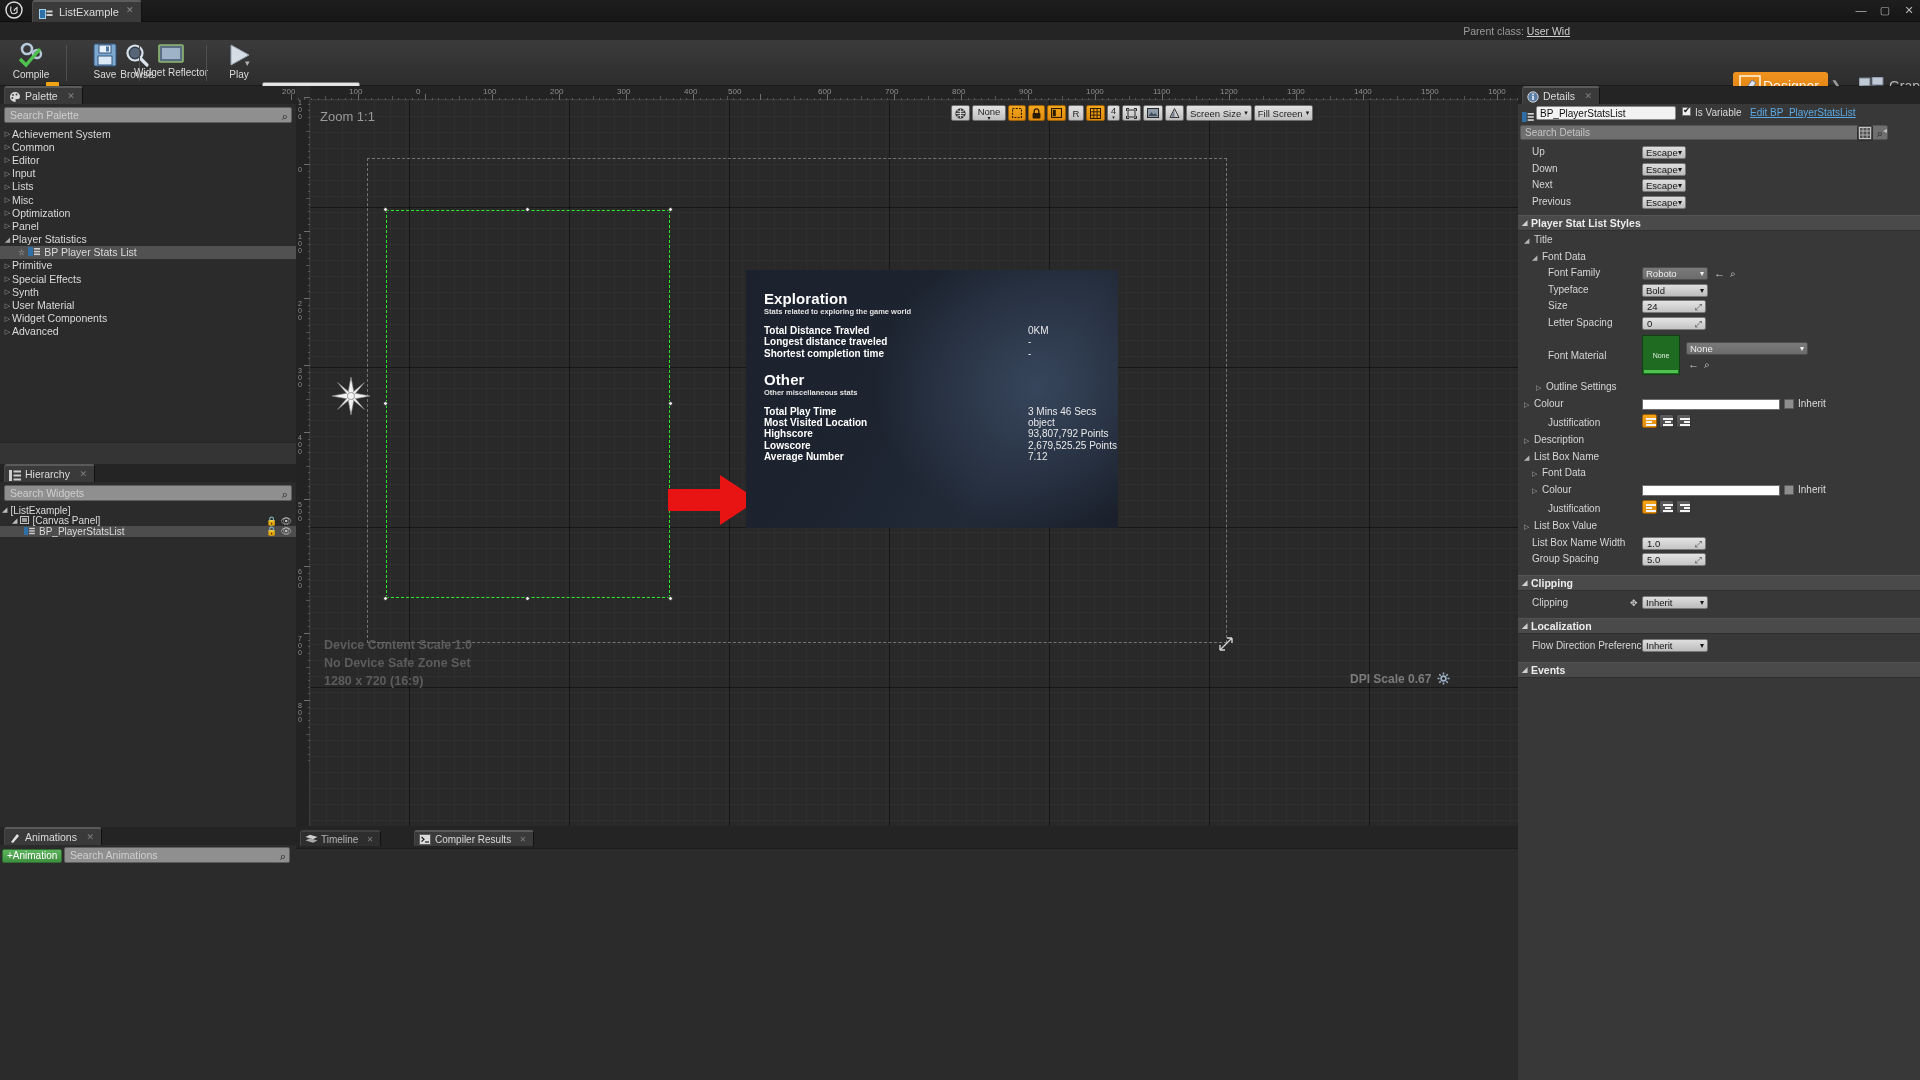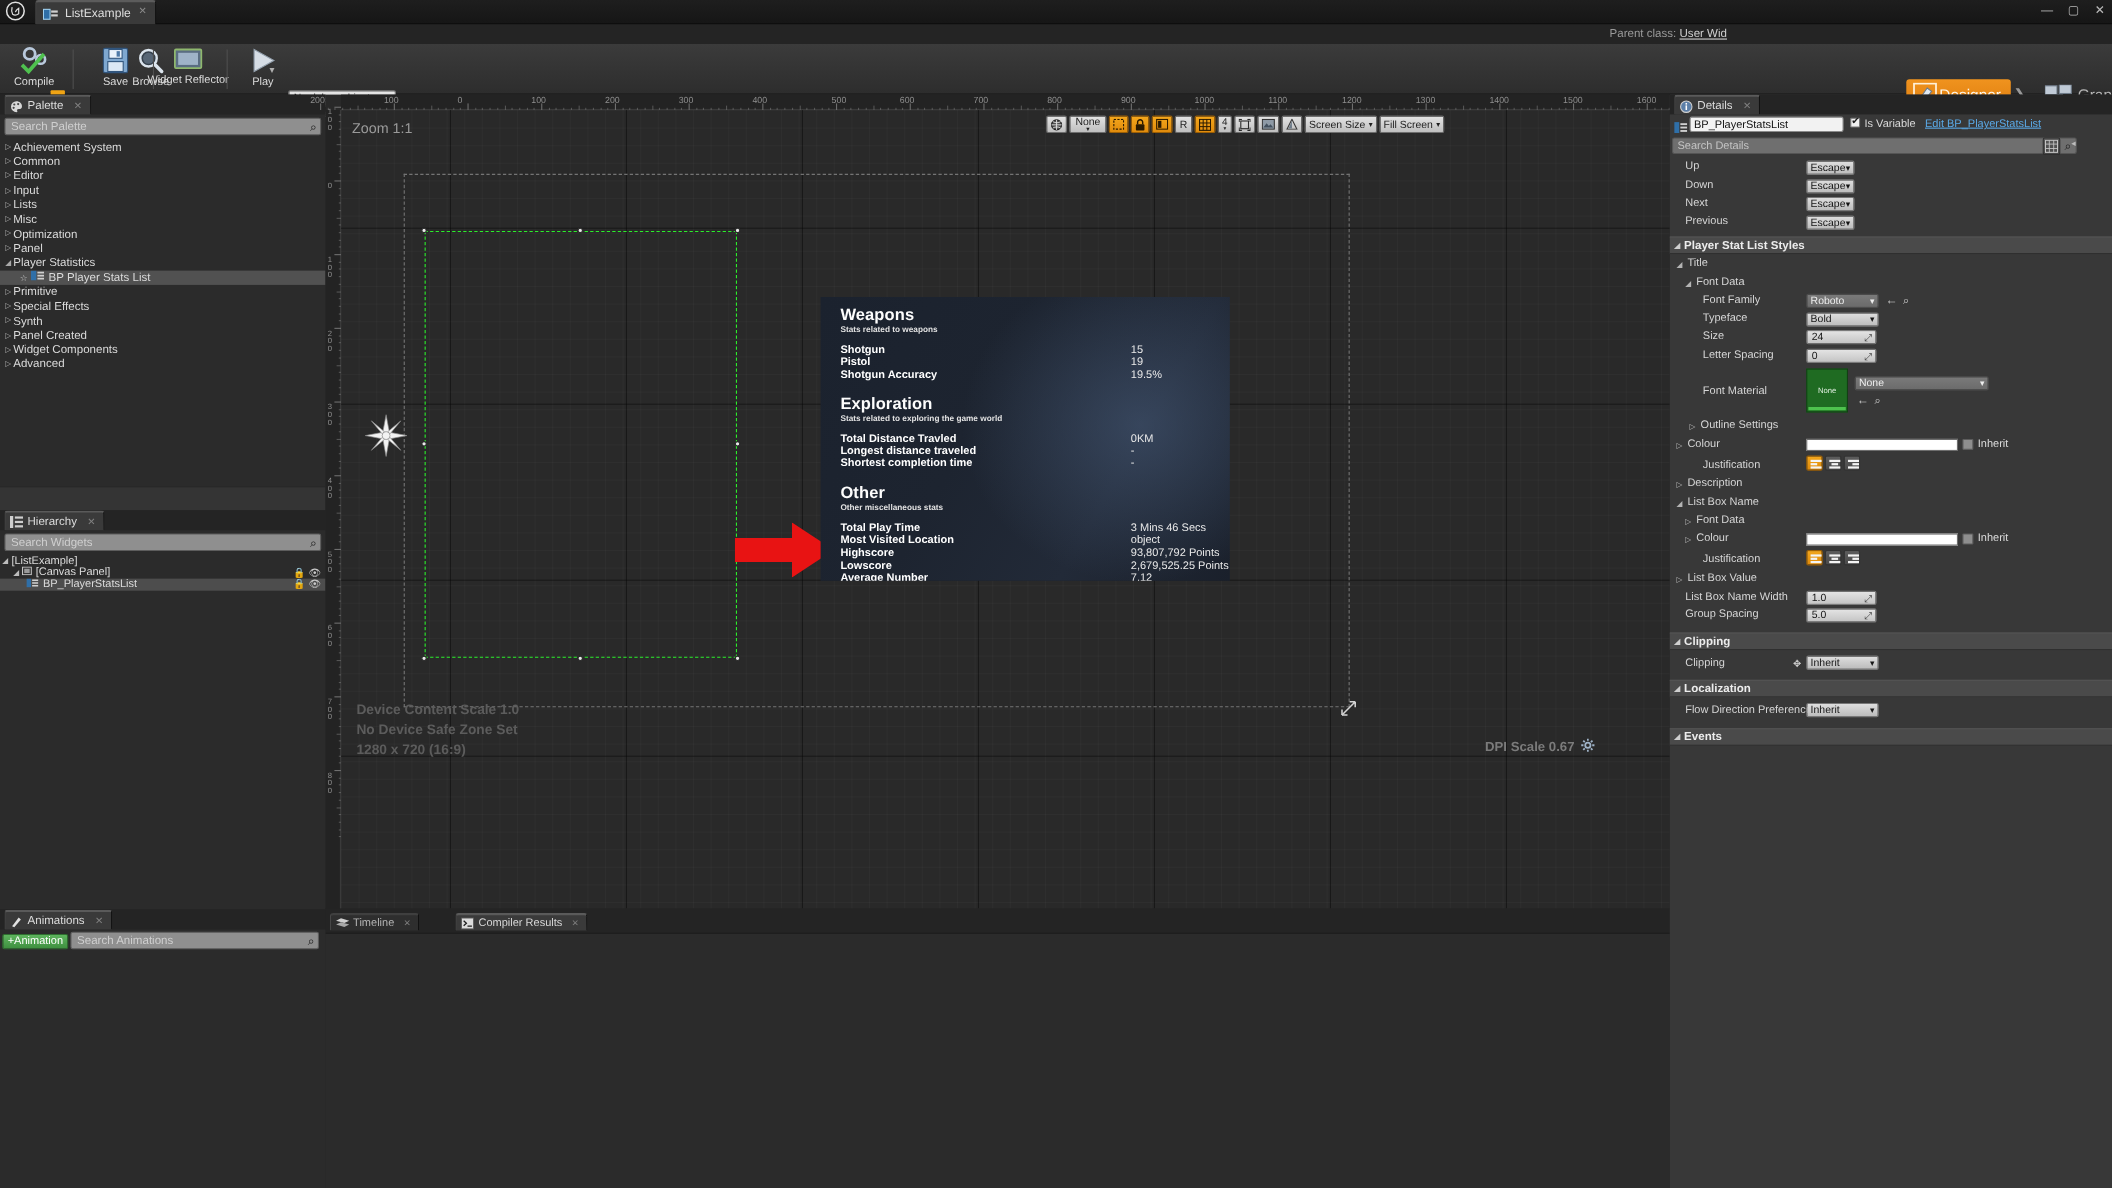--- a/index.html
+++ b/index.html
@@ -483,21 +483,21 @@
       <div class="tree-row">
           <span class="tri">▷</span>
           <span>Special Effects</span>
         </div>
       <div class="tree-row">
           <span class="tri">▷</span>
           <span>Synth</span>
         </div>
       <div class="tree-row">
           <span class="tri">▷</span>
-          <span>Panel Created</span>
+          <span>User Material</span>
         </div>
       <div class="tree-row">
           <span class="tri">▷</span>
           <span>Widget Components</span>
         </div>
       <div class="tree-row">
           <span class="tri">▷</span>
           <span>Advanced</span>
         </div>
     </div>
@@ -652,21 +652,21 @@
           <div class="ruler-tick" style="left: 389.7px; top: 11.5px; width: 1px; height: 2.5px; opacity: 0.65;"></div>
           <div class="ruler-tick" style="left: 396.4px; top: 11.5px; width: 1px; height: 2.5px; opacity: 0.65;"></div>
           <div class="ruler-tick" style="left: 403.1px; top: 11.5px; width: 1px; height: 2.5px; opacity: 0.65;"></div>
           <div class="ruler-tick" style="left: 409.8px; top: 11.5px; width: 1px; height: 2.5px; opacity: 0.65;"></div>
           <div class="ruler-tick" style="left: 416.5px; top: 10px; width: 1px; height: 4px; opacity: 0.65;"></div>
           <div class="ruler-tick" style="left: 423.2px; top: 11.5px; width: 1px; height: 2.5px; opacity: 0.65;"></div>
           <div class="ruler-tick" style="left: 429.9px; top: 11.5px; width: 1px; height: 2.5px; opacity: 0.65;"></div>
           <div class="ruler-tick" style="left: 436.6px; top: 11.5px; width: 1px; height: 2.5px; opacity: 0.65;"></div>
           <div class="ruler-tick" style="left: 443.3px; top: 11.5px; width: 1px; height: 2.5px; opacity: 0.65;"></div>
           <div class="ruler-tick" style="left: 450px; top: 8px; width: 1px; height: 6px;"></div>
-          <div class="ruler-lbl" style="left: 446px;">500</div>
+          <div class="ruler-lbl" style="left: 418px;">500</div>
           <div class="ruler-tick" style="left: 456.7px; top: 11.5px; width: 1px; height: 2.5px; opacity: 0.65;"></div>
           <div class="ruler-tick" style="left: 463.4px; top: 11.5px; width: 1px; height: 2.5px; opacity: 0.65;"></div>
           <div class="ruler-tick" style="left: 470.1px; top: 11.5px; width: 1px; height: 2.5px; opacity: 0.65;"></div>
           <div class="ruler-tick" style="left: 476.8px; top: 11.5px; width: 1px; height: 2.5px; opacity: 0.65;"></div>
           <div class="ruler-tick" style="left: 483.5px; top: 10px; width: 1px; height: 4px; opacity: 0.65;"></div>
           <div class="ruler-tick" style="left: 490.2px; top: 11.5px; width: 1px; height: 2.5px; opacity: 0.65;"></div>
           <div class="ruler-tick" style="left: 496.9px; top: 11.5px; width: 1px; height: 2.5px; opacity: 0.65;"></div>
           <div class="ruler-tick" style="left: 503.6px; top: 11.5px; width: 1px; height: 2.5px; opacity: 0.65;"></div>
           <div class="ruler-tick" style="left: 510.3px; top: 11.5px; width: 1px; height: 2.5px; opacity: 0.65;"></div>
           <div class="ruler-tick" style="left: 517px; top: 8px; width: 1px; height: 6px;"></div>
@@ -998,37 +998,20 @@
 
       <div class="arrow-svg" style="left:358px; top:375px;">
         <svg width="90" height="50" viewBox="0 0 90 50">
           <path d="M0 14 L52 14 L52 0 L90 25 L52 50 L52 36 L0 36 Z" fill="#e81313"></path>
         </svg>
       </div>
 
       <div class="stats-panel" style="left:436px; top:170px; width:372px; height:258px;">
         <div style="position:absolute;left:18px;top:8px;width:350px;">
 
-          <div>
-            <div class="sp-h">Weapons</div>
-            <div class="sp-sub">Stats related to weapons</div>
-            <div style="height:9px;"></div>
-            <div class="sp-row">
-              <span class="sp-name">Shotgun</span>
-              <span class="sp-val">15</span>
-            </div>
-            <div class="sp-row">
-              <span class="sp-name">Pistol</span>
-              <span class="sp-val">19</span>
-            </div>
-            <div class="sp-row">
-              <span class="sp-name">Shotgun Accuracy</span>
-              <span class="sp-val">19.5%</span>
-            </div>
-          </div>
 
           <div style="height:12px;"></div>
 
           <div>
             <div class="sp-h">Exploration</div>
             <div class="sp-sub">Stats related to exploring the game world</div>
             <div style="height:9px;"></div>
             <div class="sp-row">
               <span class="sp-name">Total Distance Travled</span>
               <span class="sp-val">0KM</span>

